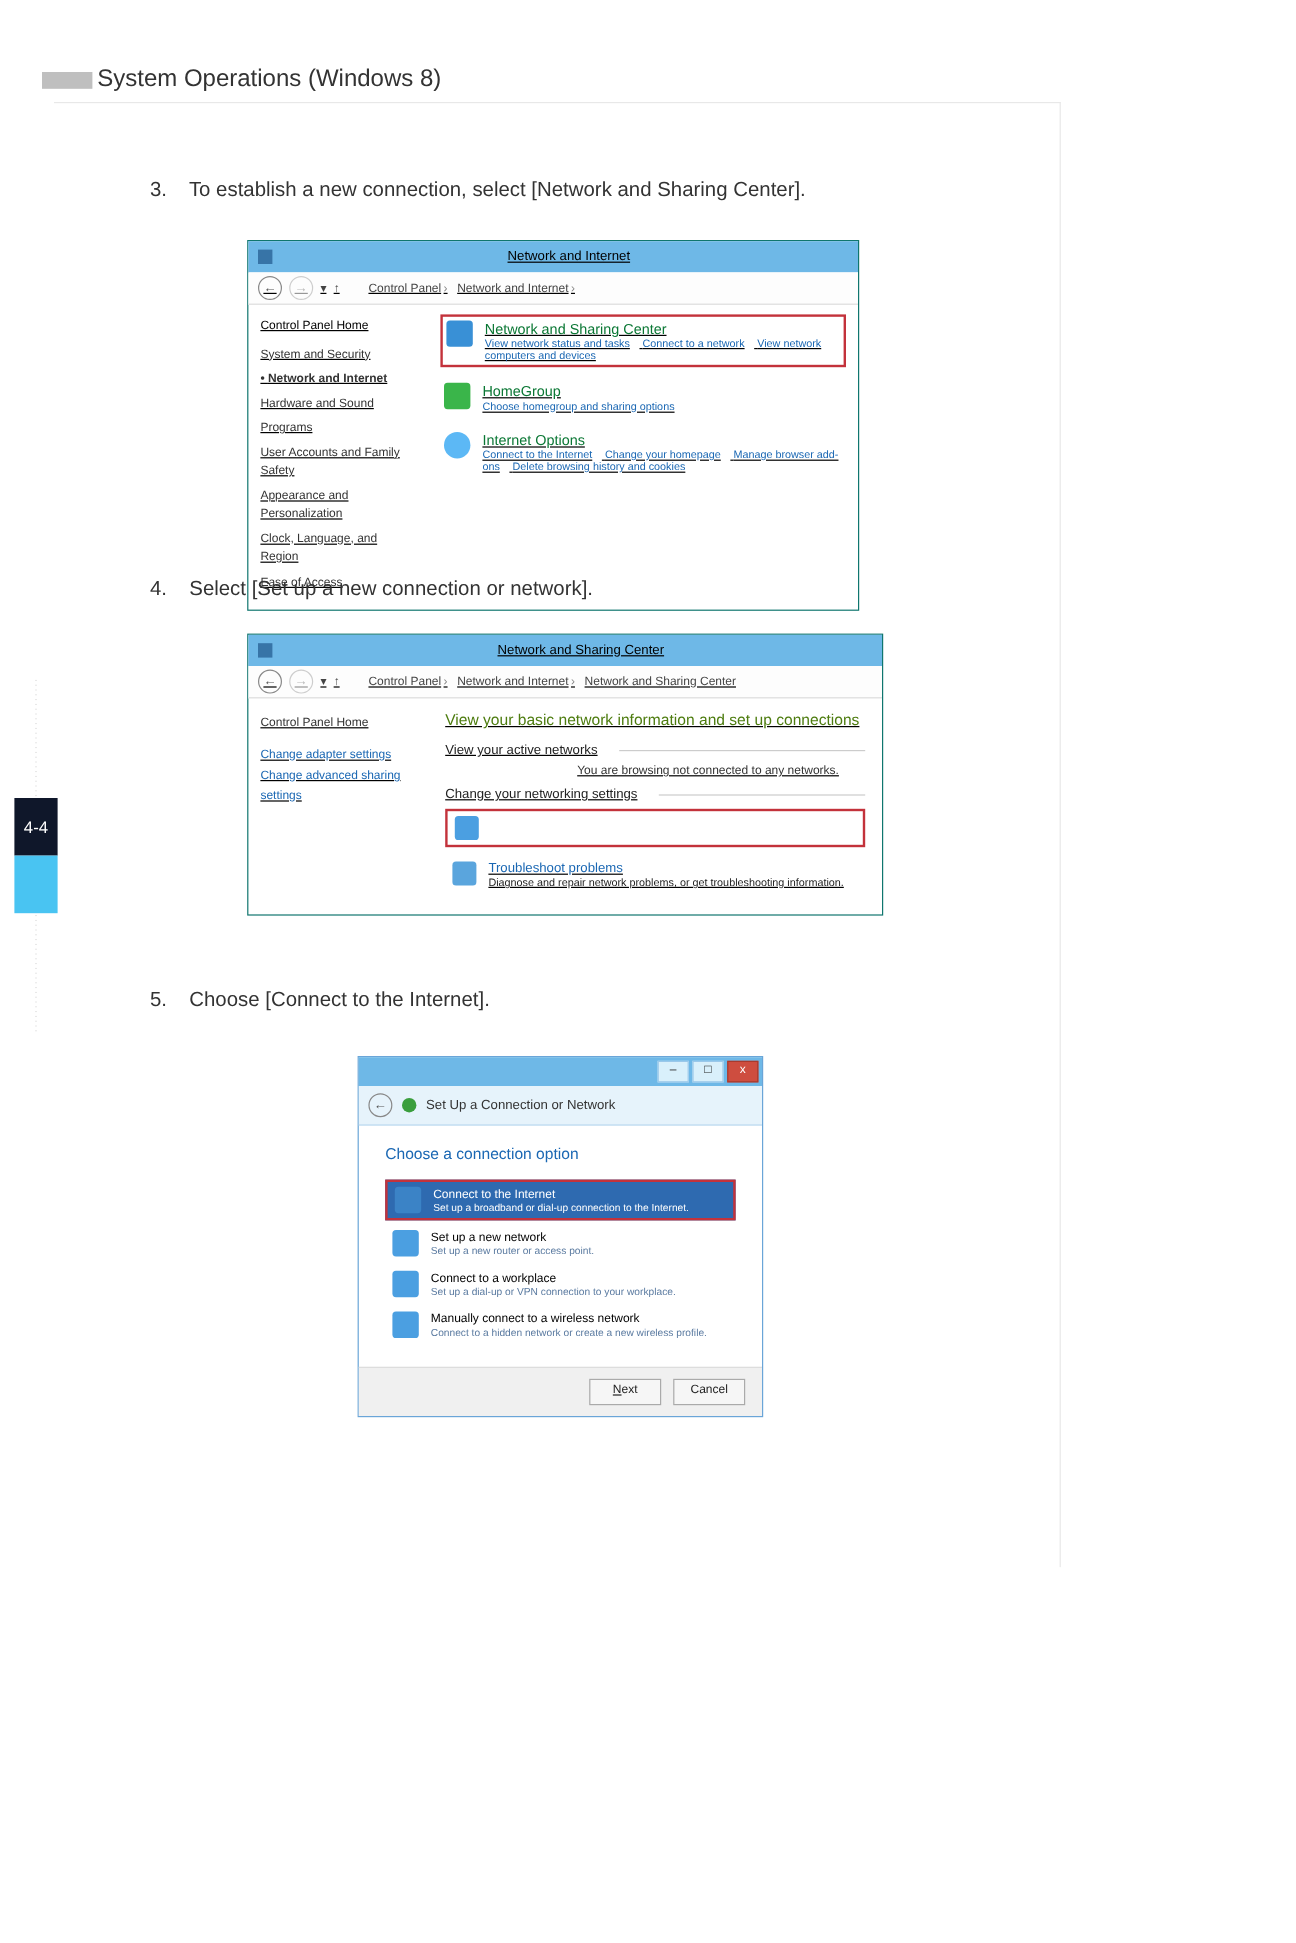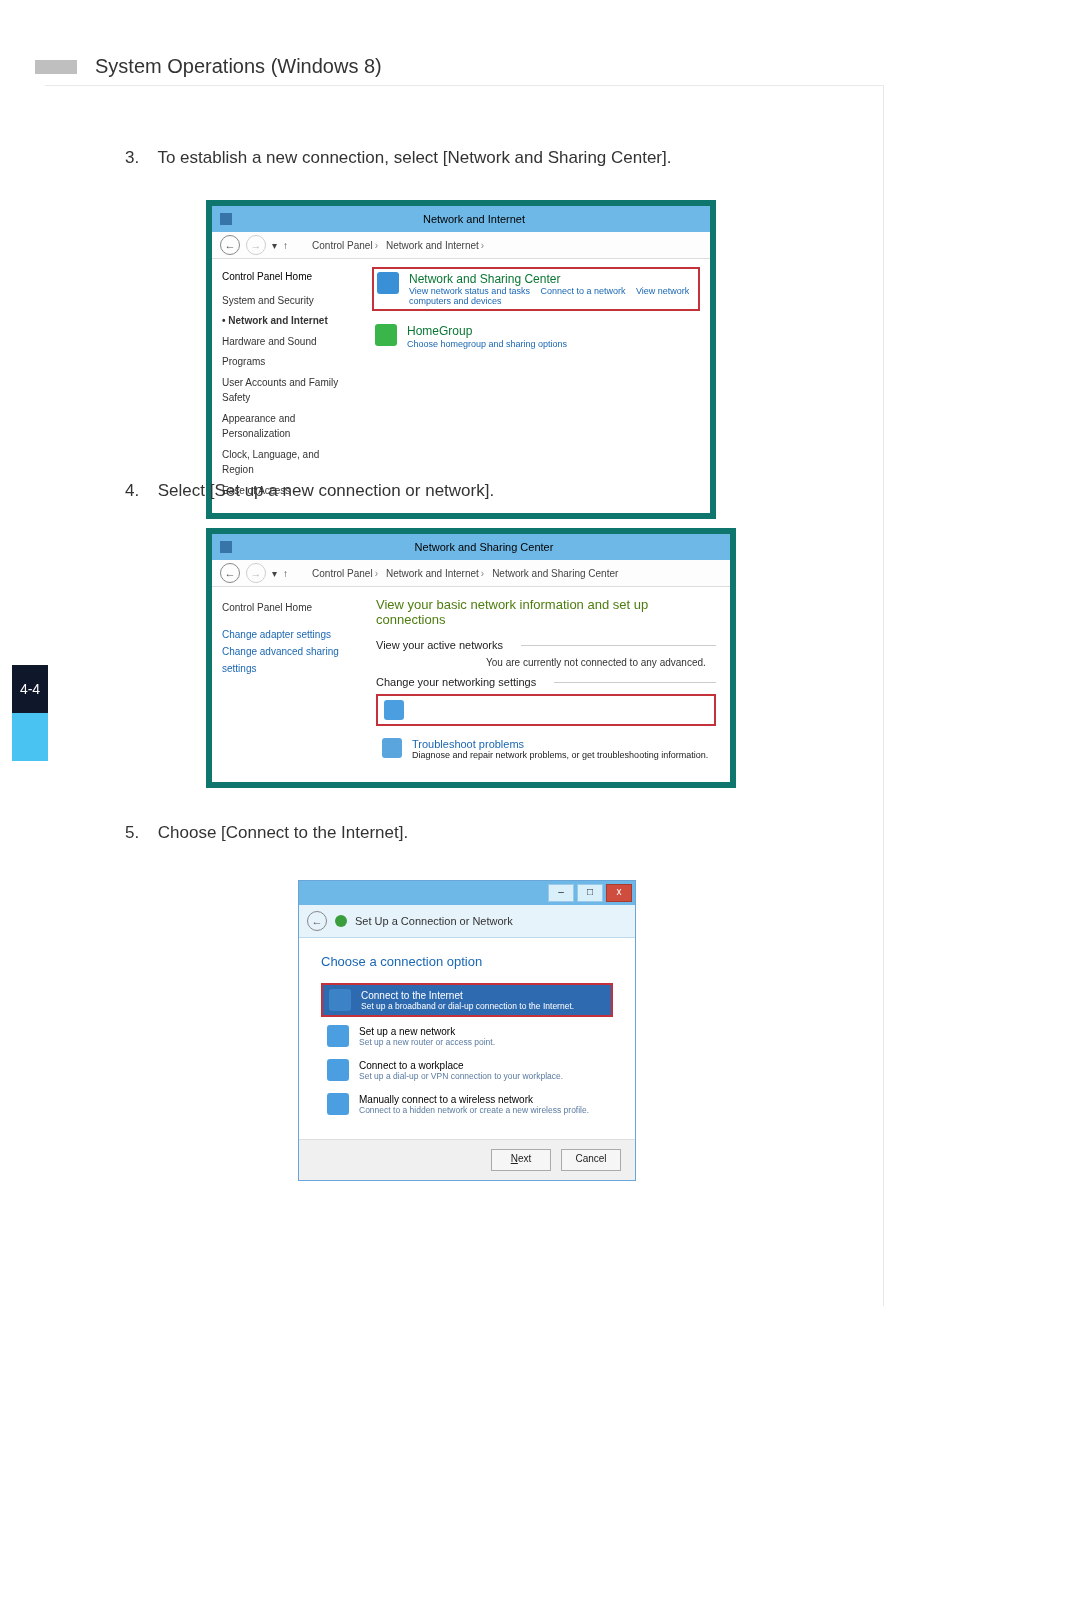--- a/index.html
+++ b/index.html
@@ -17,21 +17,21 @@
     box-sizing: border-box;
     background: #fff;
   }
   
   .header-bar {
     position: absolute;
     top: 55px;
     left: 35px;
     display: flex;
     align-items: center;
-    gap: 18px;
+    gap: 4px;
   }
   .header-square {
     width: 42px;
     height: 14px;
     background: #bfbfbf;
   }
   .header-text {
     font-size: 20px;
     color: #333;
     font-weight: 400;
@@ -83,25 +83,26 @@
     color: #333;
     line-height: 1.5;
   }
   .step .num {
     display: inline-block;
     width: 28px;
   }
   
   .shot {
     box-sizing: border-box;
-    border: 6px solid #0f766e;
+    border: 1px solid #0f766e;
     background: #fff;
     font-size: 10px;
     color: #000;
     position: absolute;
+    text-decoration: underline;
   }
   .shot .titlebar {
     height: 26px;
     background: #6eb8e7;
     color: #000;
     display: flex;
     align-items: center;
     padding-left: 8px;
     gap: 6px;
     font-size: 11px;
@@ -349,20 +350,32 @@
         </div>
         <div class="cat-row">
           <div class="cat-icon home"></div>
           <div>
             <div class="ttl">HomeGroup</div>
             <div class="links">
               <span>Choose homegroup and sharing options</span>
             </div>
           </div>
         </div>
+        <div class="cat-row">
+          <div class="cat-icon gear"></div>
+          <div>
+            <div class="ttl">Internet Options</div>
+            <div class="links">
+              <span>Connect to the Internet</span>
+              <span>Change your homepage</span>
+              <span>Manage browser add-ons</span>
+              <span>Delete browsing history and cookies</span>
+            </div>
+          </div>
+        </div>
       </div>
     </div>
   </div>
 
   <div class="step" style="top:478px;">
     <span class="num">4.</span>
     <span>Select [Set up a new connection or network].</span>
   </div>
 
   <div class="shot" style="top:528px; left:206px; width:530px;">
@@ -385,21 +398,21 @@
         <div class="hdr2">Control Panel Home</div>
         <div>Change adapter settings</div>
         <div>Change advanced sharing settings</div>
       </div>
       <div class="shot2-main">
         <div class="big-blue">View your basic network information and set up connections</div>
         <div class="fieldset-label">
           <span>View your active networks</span>
             <span class="line"></span>
         </div>
-        <div class="subtext">You are currently not connected to any advanced.</div>
+        <div class="subtext">You are browsing not connected to any networks.</div>
         <div class="fieldset-label">
           <span>Change your networking settings</span>
             <span class="line"></span>
         </div>
         <div class="net-opt hl-red">
           <div class="net-icon"></div>
         </div>
         <div class="net-opt">
           <div class="net-icon" style="background:#5aa5dd;"></div>
           <div>

